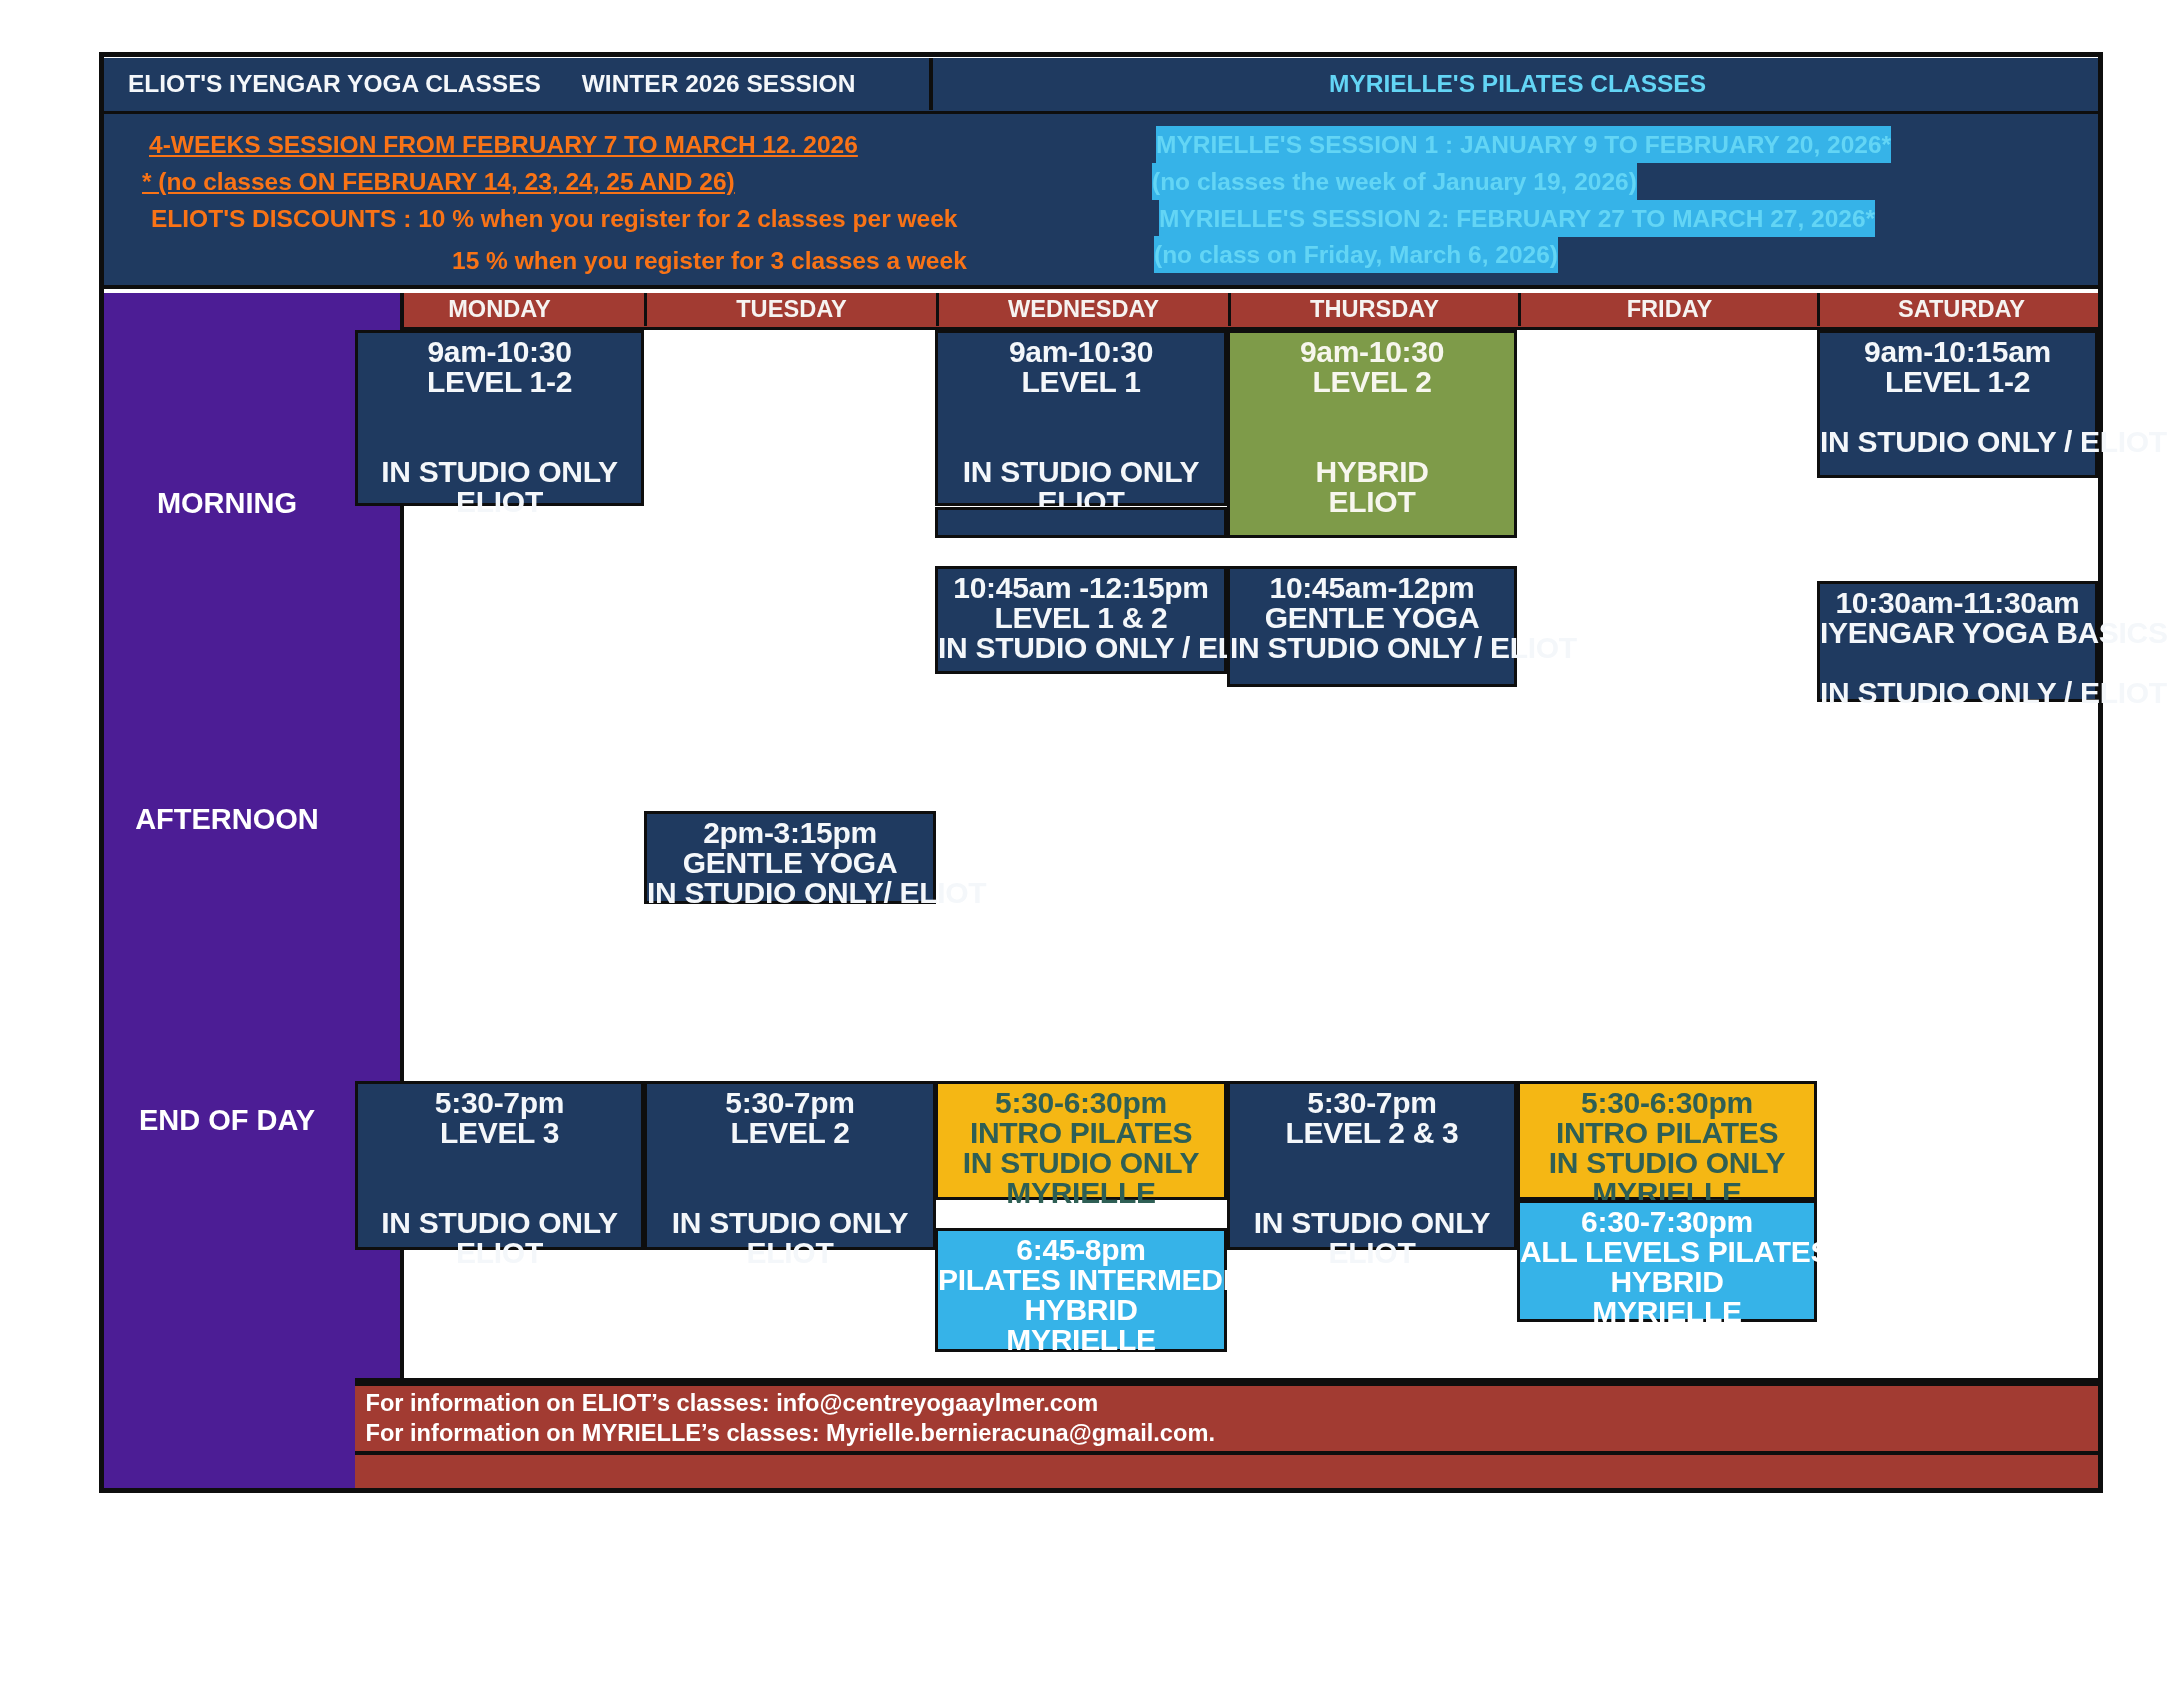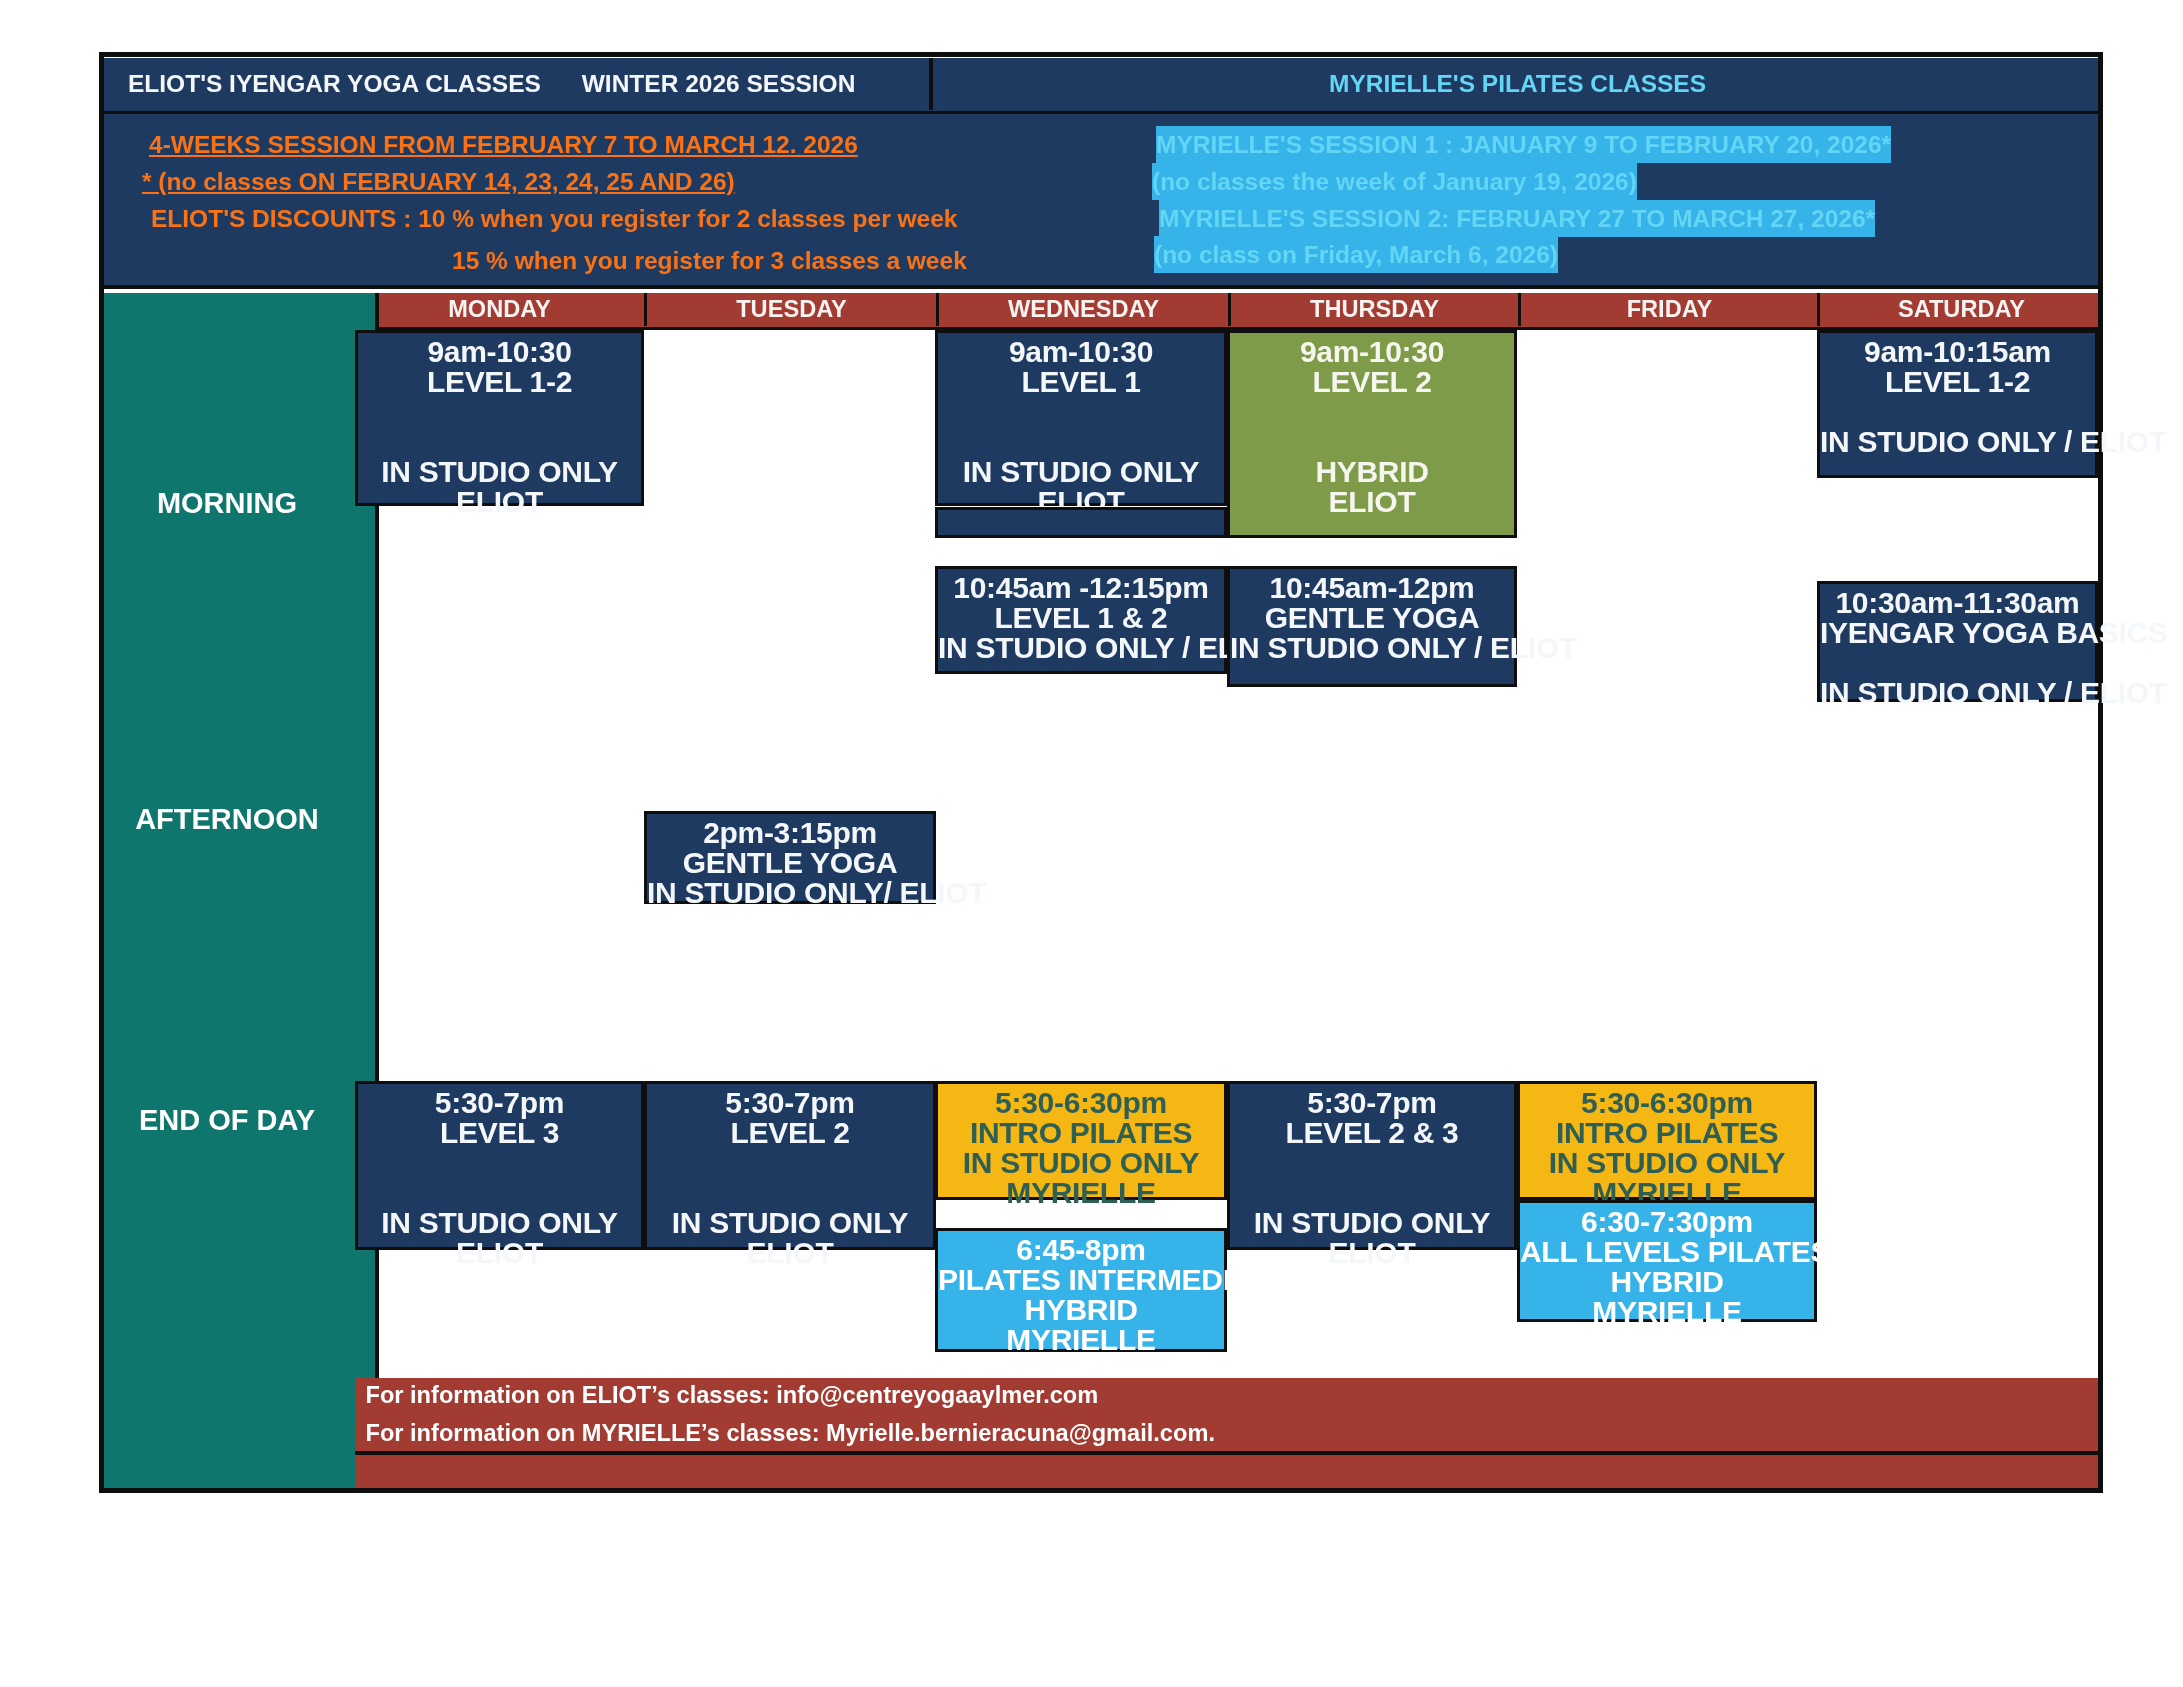--- a/index.html
+++ b/index.html
@@ -41,38 +41,38 @@
   .day-cell{position:absolute;top:0;height:33px;line-height:33px;color:#f6f3f1;font-size:23.6px;
             text-align:center;border-left:3.5px solid #0e0e0e;box-sizing:border-box;}
   .d0{left:0;width:289px;border-left:none;}
   .d1{left:289px;width:292px;}
   .d2{left:581px;width:292px;}
   .d3{left:873px;width:290px;}
   .d4{left:1163px;width:300px;}
   .d5{left:1462px;width:286px;}
 
   
-  .label-col{position:absolute;left:104px;top:293px;width:275px;height:1195px;background:#0f766e;
+  .label-col{position:absolute;left:104px;top:293px;width:300px;height:1195px;background:#4c1d95;
              border-right:4.4px solid #0e0e0e;box-sizing:border-box;}
   .row-label{position:absolute;left:0;width:246px;text-align:center;color:#ffffff;font-size:29px;}
 
   
   .blk{position:absolute;border:3.5px solid #0e0e0e;box-sizing:border-box;padding-top:4.4px;
        text-align:center;font-size:30px;letter-spacing:-0.3px;}
   .blk .line{min-height:30px;line-height:30px;white-space:nowrap;}
   .navy{background:#1f3a60;color:#f4f7fa;}
   .green{background:#7e9b49;color:#f7f6ee;}
   .orange{background:#f5b714;color:#2e5f55;}
   .cyan{background:#36b3e8;color:#ffffff;}
 
   
   .footer{position:absolute;left:355px;top:1378px;width:1743px;height:110px;background:#0e0e0e;}
   .fbar{position:absolute;left:0;width:1743px;background:#a23b32;color:#ffffff;font-size:23.6px;
         line-height:35px;padding-left:10.5px;box-sizing:border-box;white-space:nowrap;}
-  .f1{top:0;height:45px;}
+  .f1{top:8px;height:45px;}
   .f2{top:38px;height:35px;}
   .f3{top:77px;height:33px;}
 </style>
 </head>
 <body>
 
 <div class="page">
   <div class="table-frame"></div>
 
   <div class="hdr-row">

